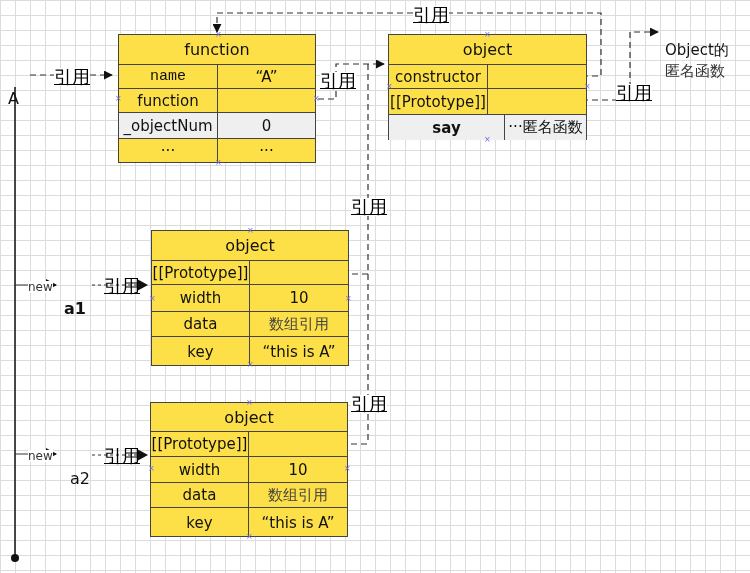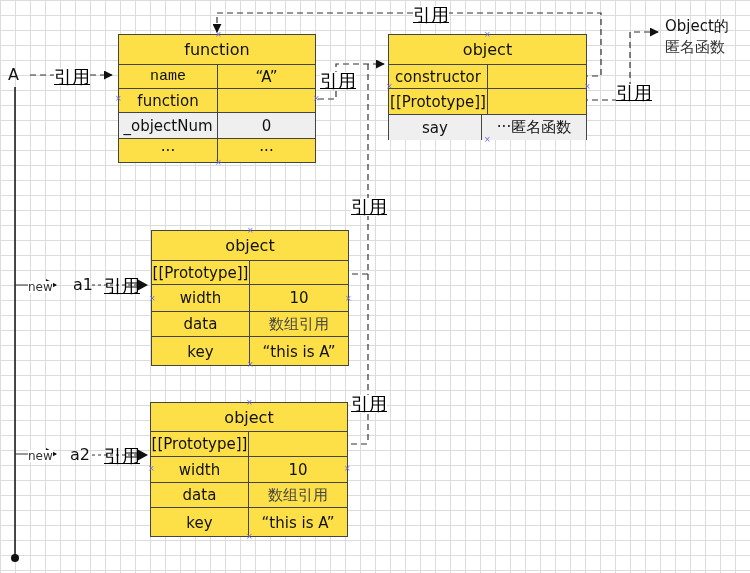--- a/index.html
+++ b/index.html
@@ -15,21 +15,21 @@
   }
   svg#wires { position:absolute; left:0; top:0; width:750px; height:573px; }
   .box { position:absolute; border:1.5px solid #444; background:#fde047; box-sizing:border-box; }
   .box .hdr { position:absolute; left:0; right:0; top:0; display:flex; align-items:center; justify-content:center; font-size:16px; border-bottom:1.5px solid #444; box-sizing:border-box; }
   .box .row { position:absolute; left:0; right:0; display:flex; border-bottom:1.5px solid #444; box-sizing:border-box; font-size:15px; }
   .box .row:last-child { border-bottom:none; }
   .box .row.gray { background:#efefef; }
   .box .cell { display:flex; align-items:center; justify-content:center; white-space:nowrap; overflow:hidden; }
   .box .cell.k { border-right:1.5px solid #444; box-sizing:border-box; }
   .label { position:absolute; font-size:18px; white-space:nowrap; background:#fff; line-height:1; color:#000000;text-decoration:underline; }
-  .plain { position:absolute; font-size:16px; white-space:nowrap; line-height:1; }
+  .plain { position:absolute; font-size:16px; white-space:nowrap; line-height:1;margin-top:24px; }
   .small { position:absolute; font-size:12px; color:#333; line-height:1; }
   .mark { position:absolute; width:5px; height:5px; color:#6a6ae8; font-size:8px; line-height:5px; text-align:center; }
 </style>
 </head>
 <body>
 
 <svg id="wires" xmlns="http://www.w3.org/2000/svg">
   <defs>
     <marker id="arr" viewBox="0 0 10 10" refX="9" refY="5" markerWidth="9" markerHeight="9" orient="auto" markerUnits="userSpaceOnUse">
       <path d="M0,0 L10,5 L0,10 z" fill="#111"></path>
@@ -90,34 +90,34 @@
   <div class="hdr" style="height:30px;">object</div>
   <div class="row" style="top:30px;height:24px;">
     <div class="cell k" style="width:99px;">constructor</div>
     <div class="cell" style="flex:1;"></div>
   </div>
   <div class="row" style="top:54px;height:26px;">
     <div class="cell k" style="width:99px;">[[Prototype]]</div>
     <div class="cell" style="flex:1;"></div>
   </div>
   <div class="row gray" style="top:80px;height:25px;">
-    <div class="cell k" style="width:93px;">say</div>
+    <div class="cell k" style="width:116px;font-weight:bold;">say</div>
     <div class="cell" style="flex:1;">···匿名函数</div>
   </div>
 </div>
 <div class="label" style="left:413px;top:6px;">引用</div>
 <div class="label" style="left:616px;top:84px;">引用</div>
 <div class="plain" style="left:665px;top:19px;font-size:15px;color:#111;background:transparent;">Object的</div>
 <div class="plain" style="left:665px;top:40px;font-size:15px;color:#333;background:transparent;">匿名函数</div>
 
 <div class="label" style="left:351px;top:198px;">引用</div>
 <div class="label" style="left:351px;top:395px;">引用</div>
 
 <div class="small" style="left:28px;top:281px;background:#fff;">new</div>
-<div class="plain" style="left:73px;top:277px;">a1</div>
+<div class="plain" style="left:64px;top:277px;font-weight:bold;">a1</div>
 <div class="label" style="left:104px;top:277px;background:transparent;">引用</div>
 <div class="box" style="left:151px;top:230px;width:198px;height:136px;">
   <div class="hdr" style="height:30px;">object</div>
   <div class="row" style="top:30px;height:24px;">
     <div class="cell k" style="width:98px;">[[Prototype]]</div>
     <div class="cell" style="flex:1;"></div>
   </div>
   <div class="row" style="top:54px;height:27px;">
     <div class="cell k" style="width:98px;">width</div>
     <div class="cell" style="flex:1;">10</div>

